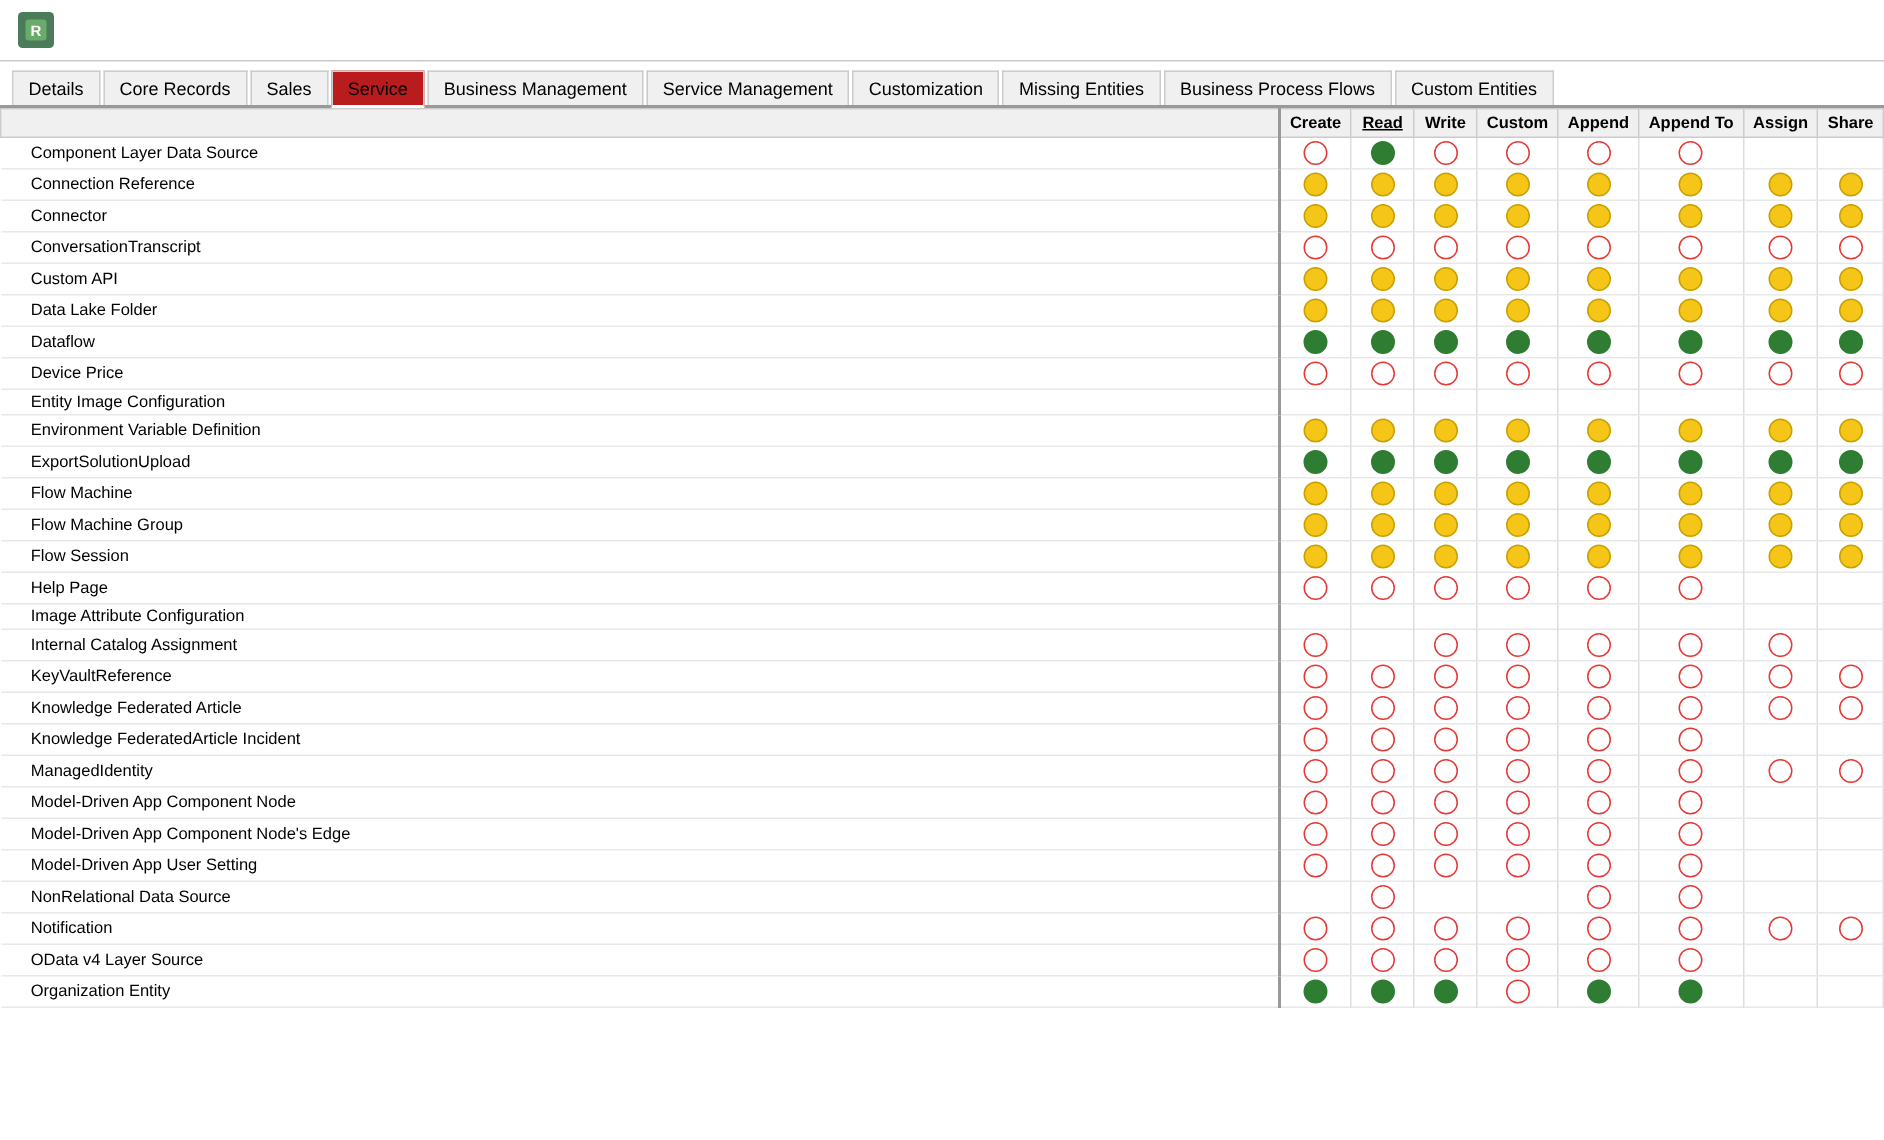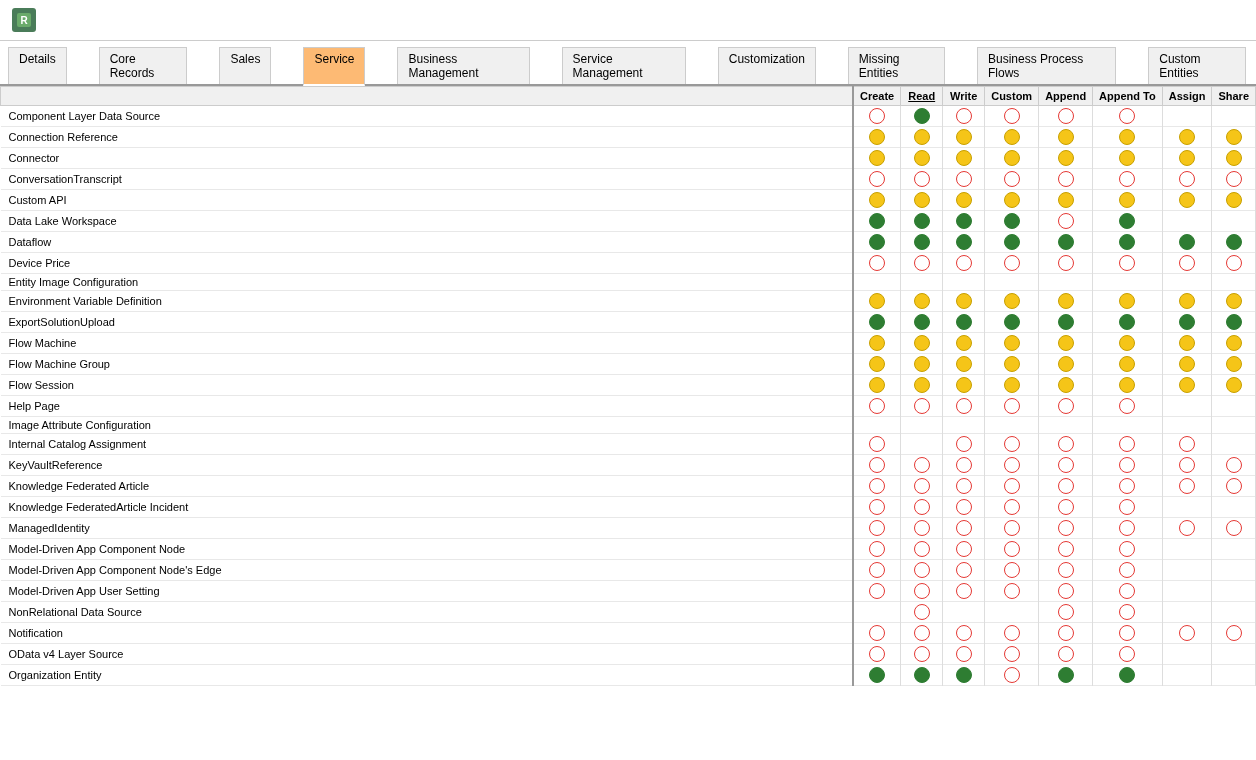--- a/index.html
+++ b/index.html
@@ -8,40 +8,40 @@
     .title-bar {
       display: flex; align-items: center; padding: 8px 12px; border-bottom: 1px solid #ccc;
     }
     .title-icon {
       width: 24px; height: 24px; background: #4a7c59; border-radius: 3px;
       display: flex; align-items: center; justify-content: center; margin-right: 8px; flex-shrink: 0;
     }
     .title-text { font-size: 15px; font-weight: bold; }
     
     .tabs-bar {
-      display: flex; border-bottom: 2px solid #999; padding: 0 8px; margin-top: 6px; gap: 30px;
+      display: flex; border-bottom: 2px solid #999; padding: 0 8px; margin-top: 6px;
     }
     .tab {
       padding: 4px 10px; cursor: pointer; border: 1px solid #ccc; border-bottom: none;
       background: #f0f0f0; margin-right: 2px; font-size: 12px;
     }
-    .tab.active { background: #fdba74; border-bottom: 2px solid #fff; margin-bottom: -2px; }
+    .tab.active { background: #b91c1c; border-bottom: 2px solid #fff; margin-bottom: -2px; }
     
     .main-content { overflow: auto; height: calc(760px - 90px); }
     
     table { border-collapse: collapse; width: 100%; }
     thead tr th {
       background: #f0f0f0; border: 1px solid #ccc; padding: 3px 6px;
       font-size: 11px; font-weight: bold; text-align: center; white-space: nowrap;
     }
     thead tr th.entity-col { text-align: left; min-width: 300px; }
     
     tbody tr { border-bottom: 1px solid #e8e8e8; }
     tbody tr td { padding: 2px 6px; font-size: 11px; border-right: 1px solid #ddd; }
-    tbody tr td.entity-name { font-size: 11px; padding-left: 8px; }
+    tbody tr td.entity-name { font-size: 11px; padding-left: 20px; }
     tbody tr td.perm-cell { text-align: center; width: 42px; min-width: 42px; }
     
     .dot {
       display: inline-block; width: 16px; height: 16px; border-radius: 50%;
       vertical-align: middle;
     }
     .dot-green-full { background: #2e7d32; border: 1.5px solid #2e7d32; }
     .dot-yellow { background: #f5c518; border: 1.5px solid #c8a000; }
     .dot-red-empty { background: #fff; border: 1.5px solid #e53935; }
     
@@ -140,29 +140,29 @@
           <td class="perm-cell col-divider"><span class="dot dot-yellow"></span></td>
           <td class="perm-cell"><span class="dot dot-yellow"></span></td>
           <td class="perm-cell"><span class="dot dot-yellow"></span></td>
           <td class="perm-cell"><span class="dot dot-yellow"></span></td>
           <td class="perm-cell"><span class="dot dot-yellow"></span></td>
           <td class="perm-cell"><span class="dot dot-yellow"></span></td>
           <td class="perm-cell"><span class="dot dot-yellow"></span></td>
           <td class="perm-cell"><span class="dot dot-yellow"></span></td>
         </tr>
         <tr>
-          <td class="entity-name">Data Lake Workspace</td>
-          <td class="perm-cell col-divider"><span class="dot dot-green-full"></span></td>
-          <td class="perm-cell"><span class="dot dot-green-full"></span></td>
-          <td class="perm-cell"><span class="dot dot-green-full"></span></td>
-          <td class="perm-cell"><span class="dot dot-green-full"></span></td>
-          <td class="perm-cell"><span class="dot dot-red-empty"></span></td>
-          <td class="perm-cell"><span class="dot dot-green-full"></span></td>
-          <td class="perm-cell"></td>
-          <td class="perm-cell"></td>
+          <td class="entity-name">Data Lake Folder</td>
+          <td class="perm-cell col-divider"><span class="dot dot-yellow"></span></td>
+          <td class="perm-cell"><span class="dot dot-yellow"></span></td>
+          <td class="perm-cell"><span class="dot dot-yellow"></span></td>
+          <td class="perm-cell"><span class="dot dot-yellow"></span></td>
+          <td class="perm-cell"><span class="dot dot-yellow"></span></td>
+          <td class="perm-cell"><span class="dot dot-yellow"></span></td>
+          <td class="perm-cell"><span class="dot dot-yellow"></span></td>
+          <td class="perm-cell"><span class="dot dot-yellow"></span></td>
         </tr>
         <tr>
           <td class="entity-name">Dataflow</td>
           <td class="perm-cell col-divider"><span class="dot dot-green-full"></span></td>
           <td class="perm-cell"><span class="dot dot-green-full"></span></td>
           <td class="perm-cell"><span class="dot dot-green-full"></span></td>
           <td class="perm-cell"><span class="dot dot-green-full"></span></td>
           <td class="perm-cell"><span class="dot dot-green-full"></span></td>
           <td class="perm-cell"><span class="dot dot-green-full"></span></td>
           <td class="perm-cell"><span class="dot dot-green-full"></span></td>

